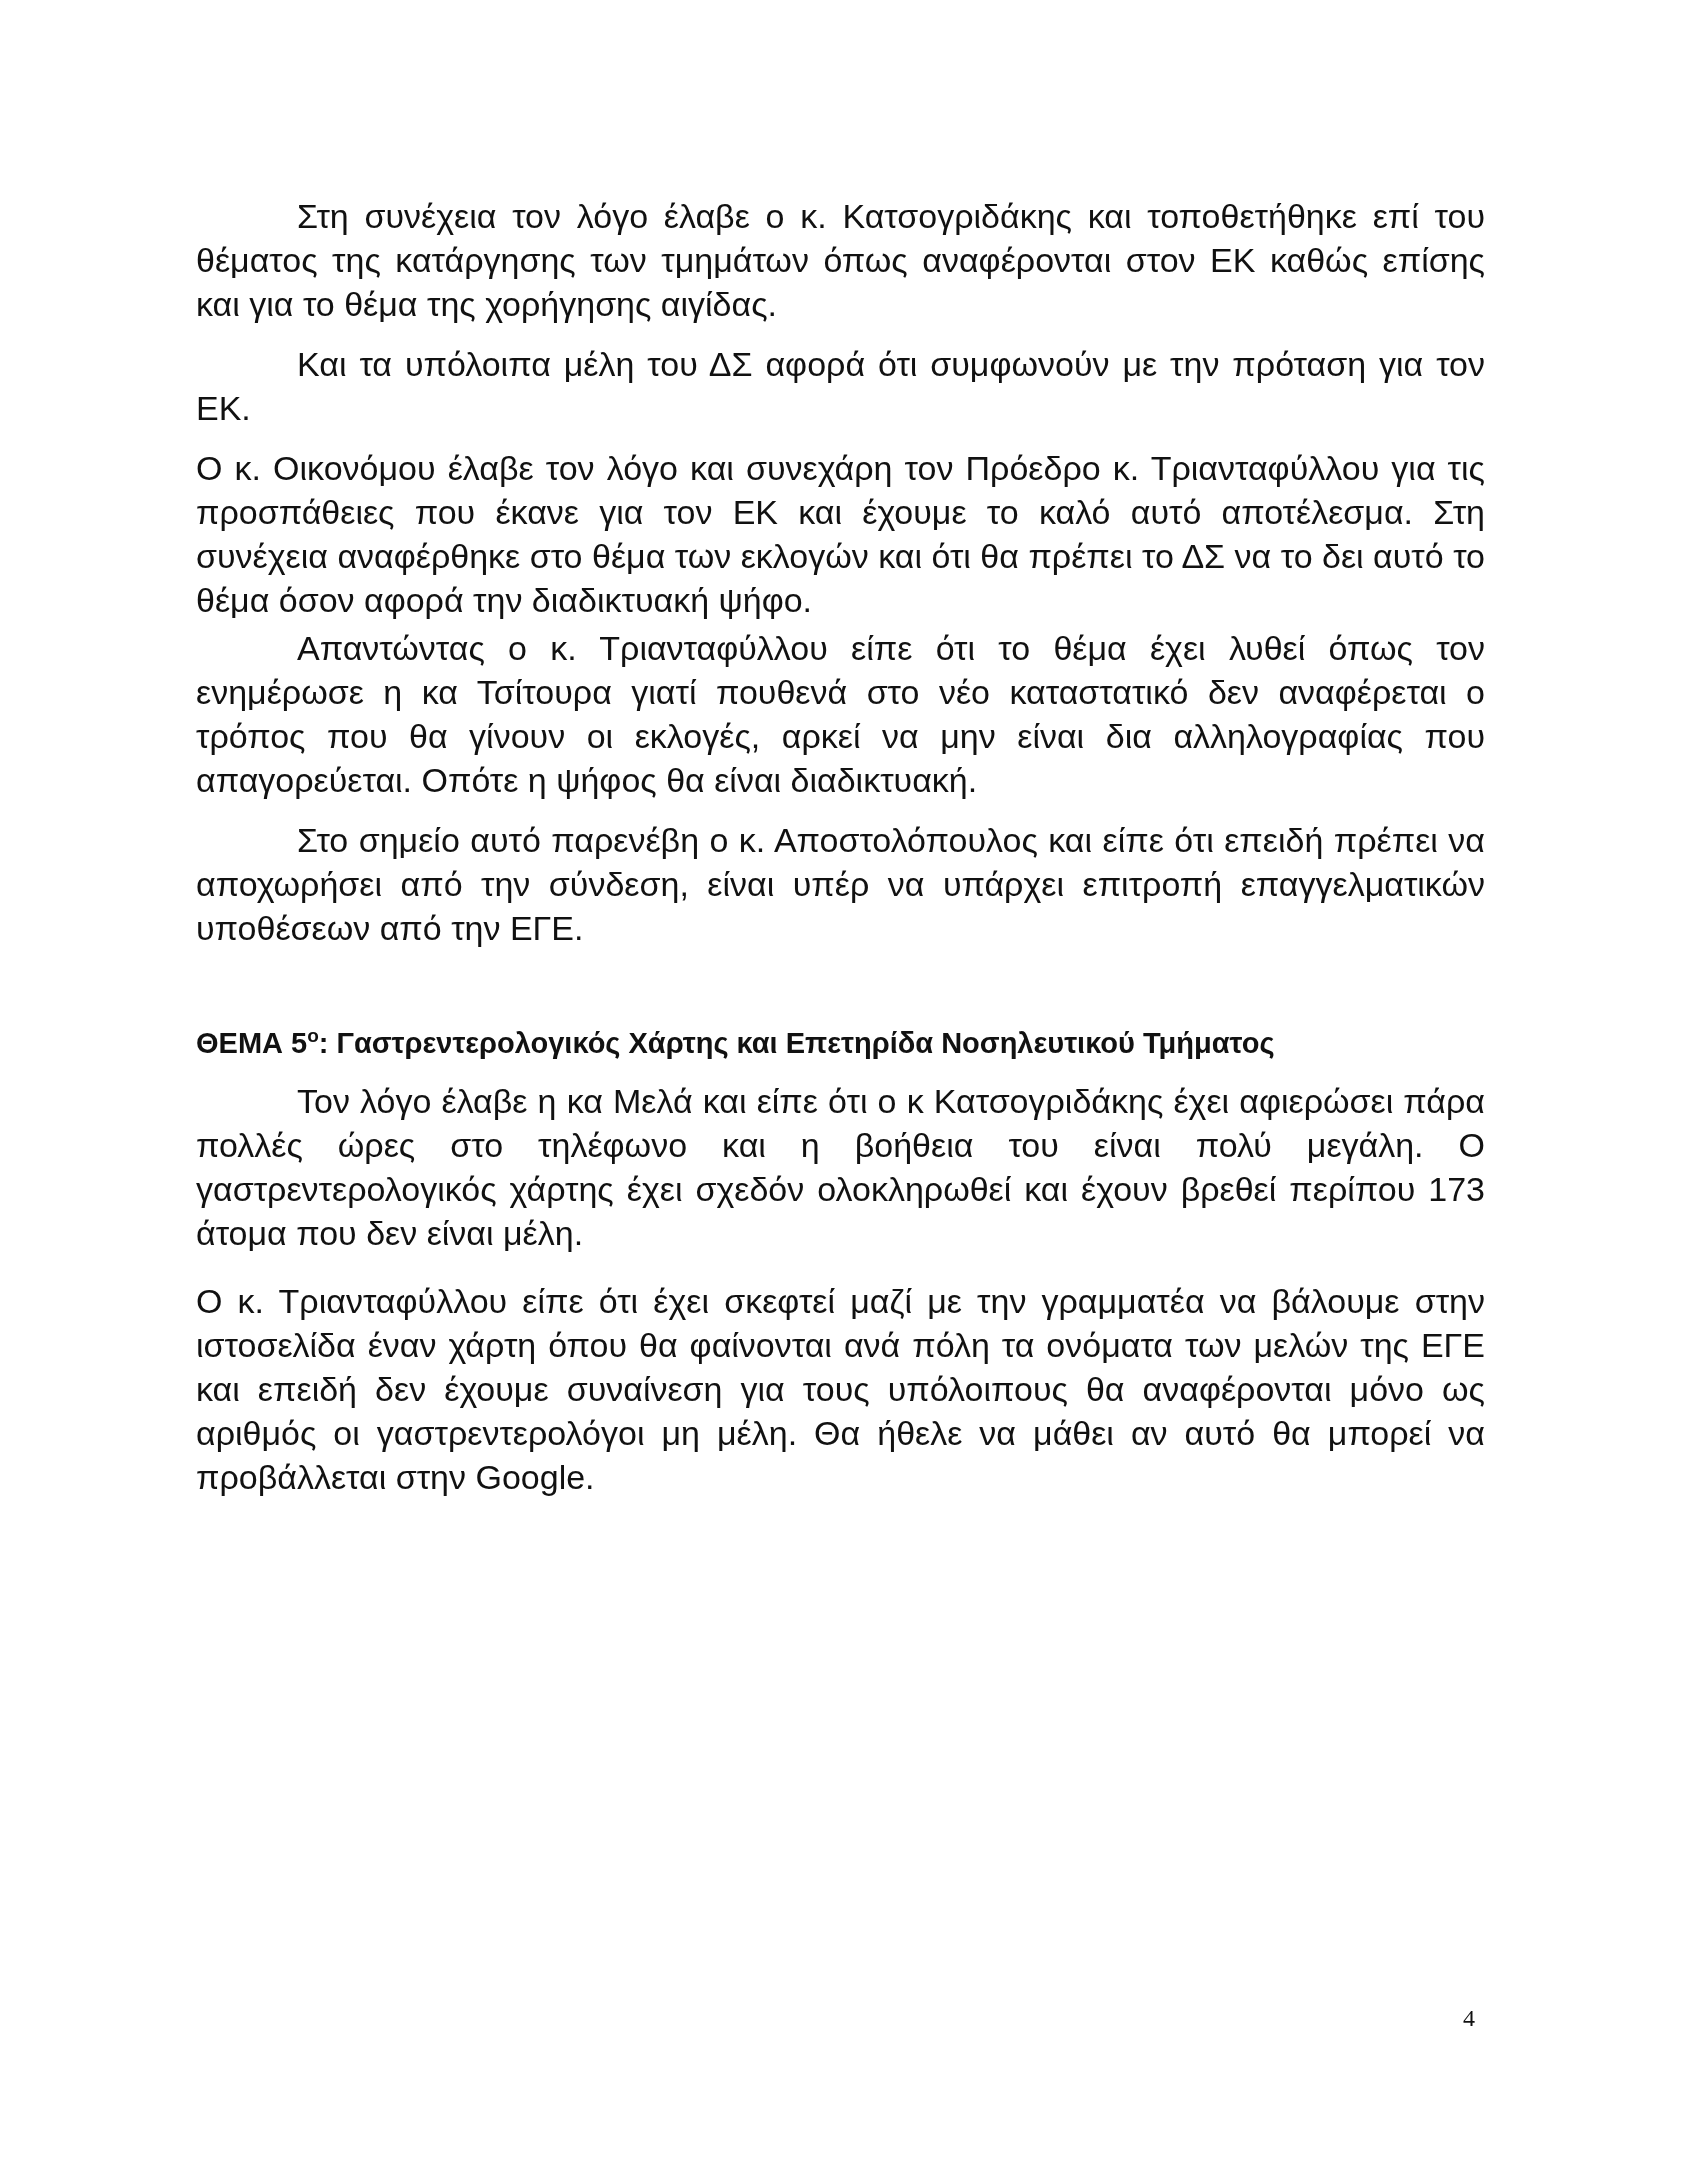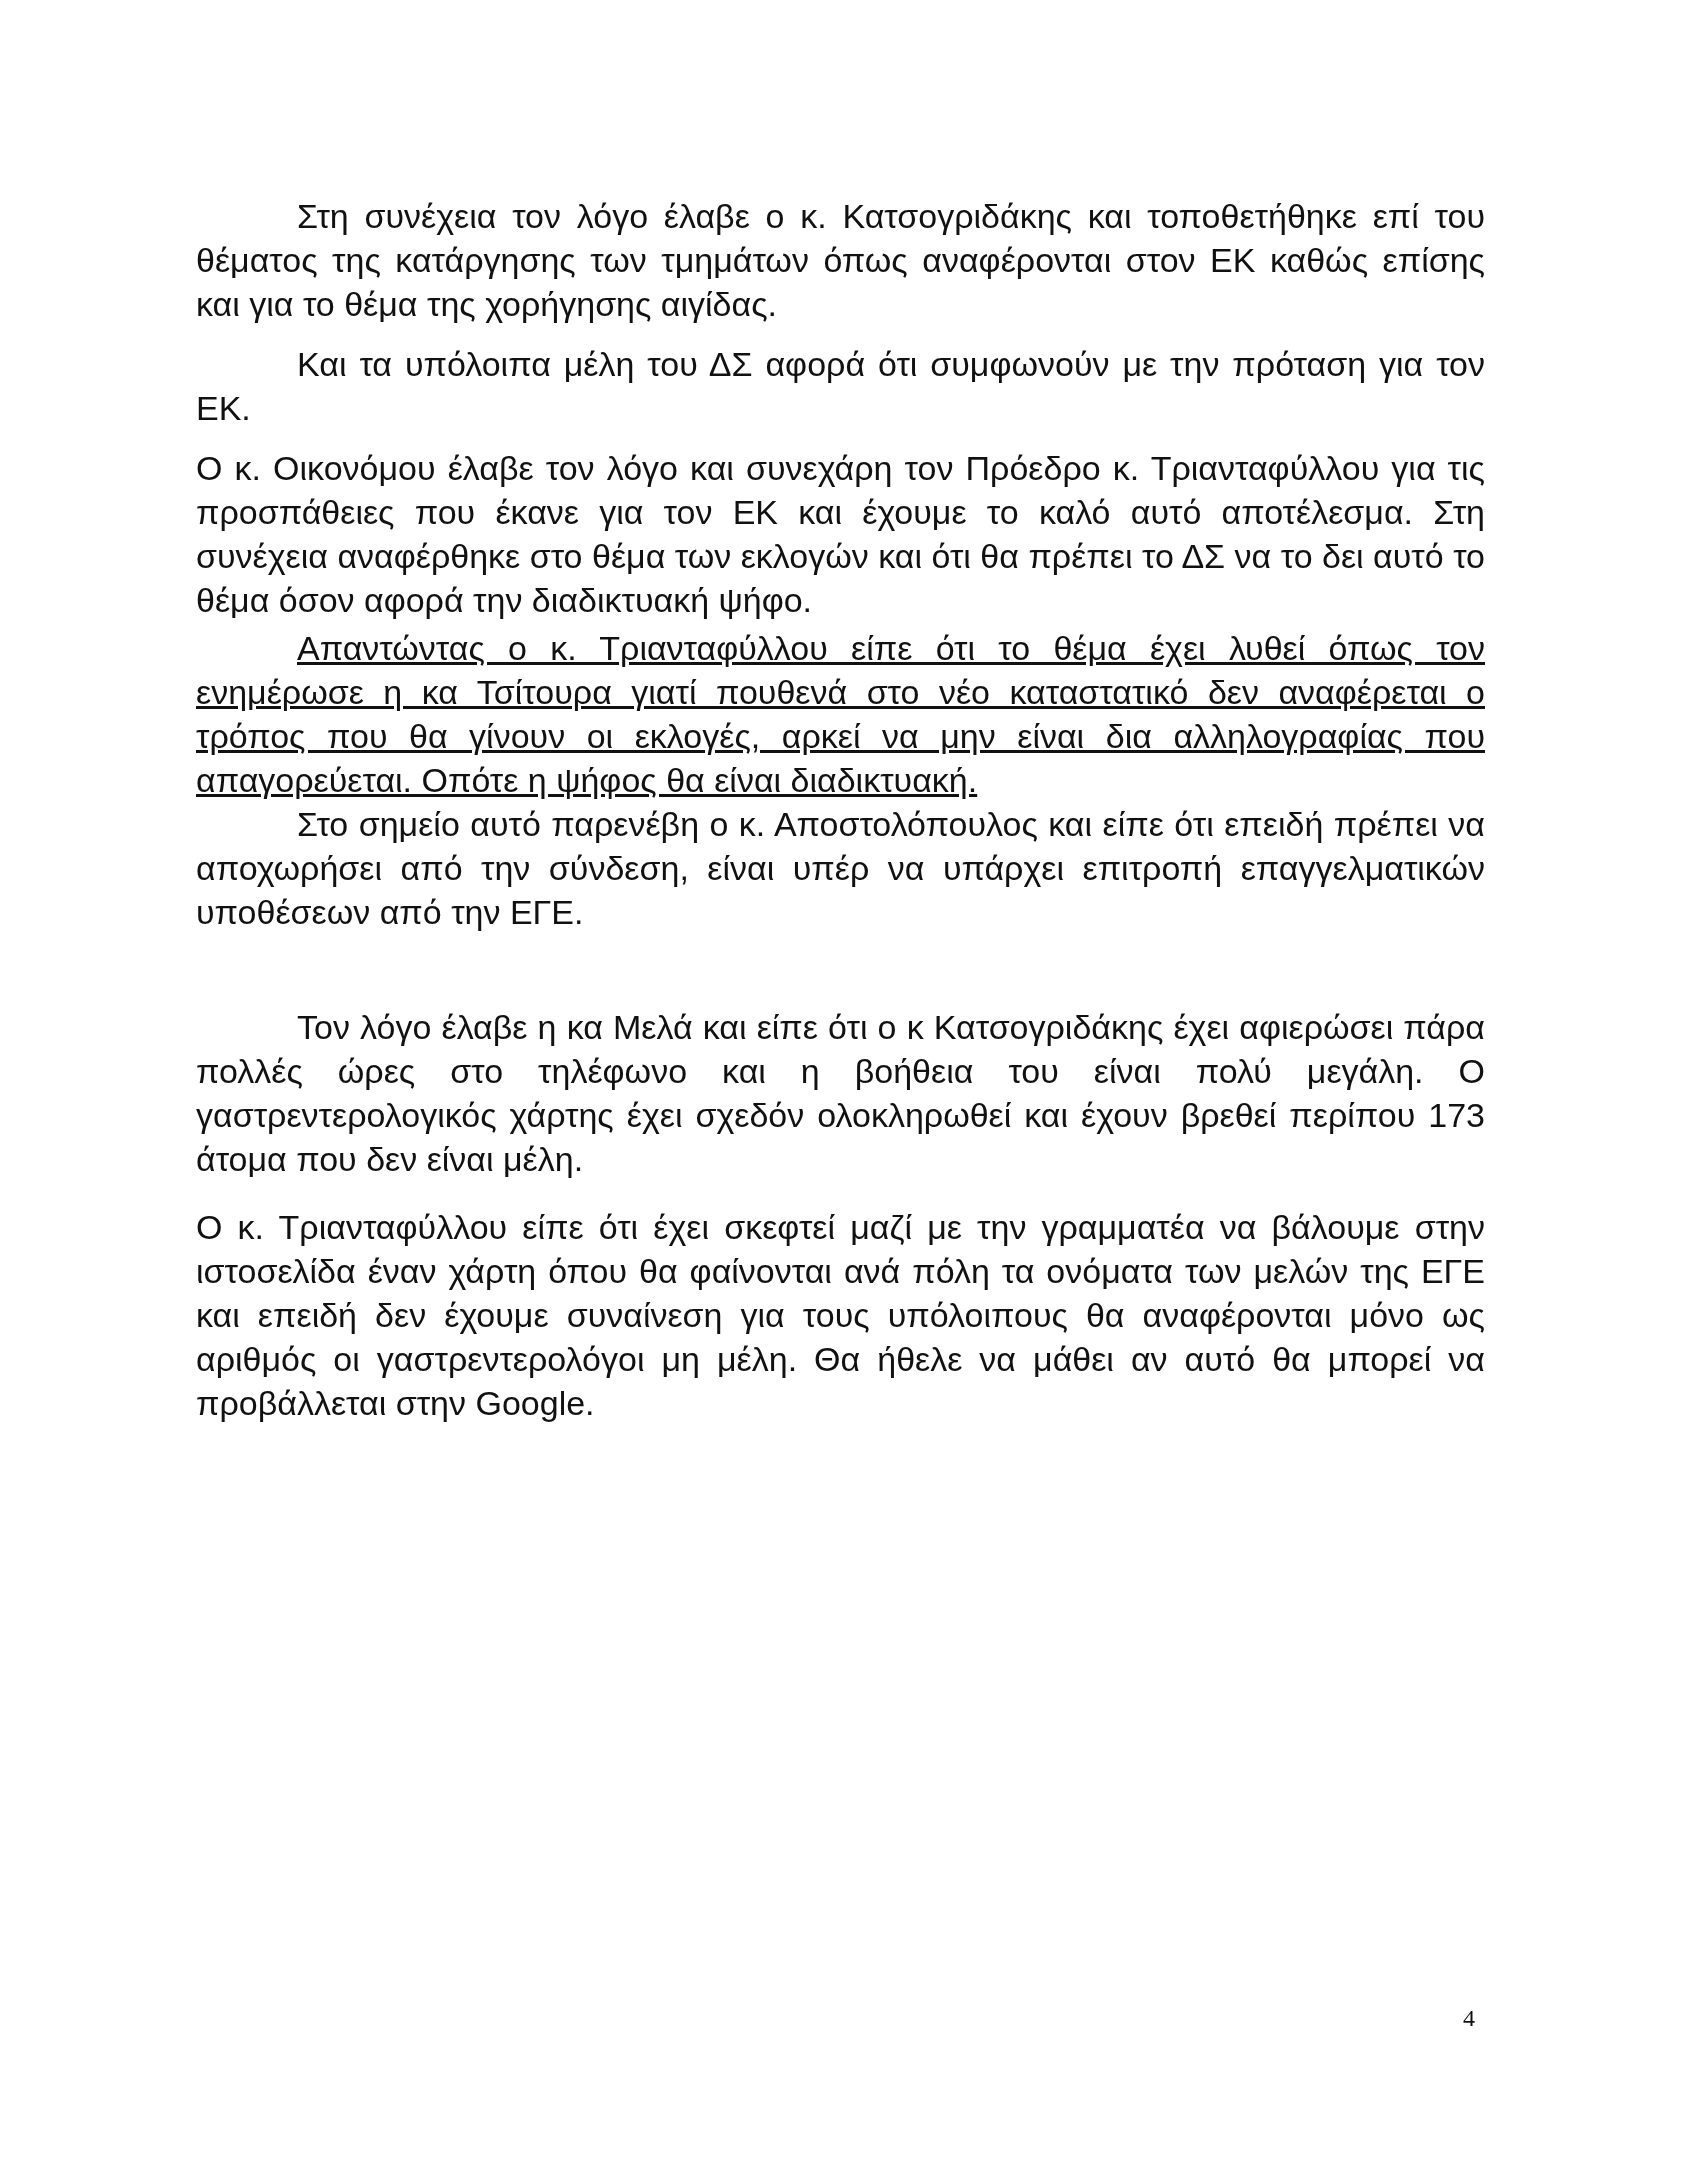--- a/index.html
+++ b/index.html
@@ -49,21 +49,24 @@
       color: #111111;
     }
   </style>
 </head>
 <body>
 
 <div class="page">
   <p class="para indent" style="margin-bottom:16px;">Στη συνέχεια τον λόγο έλαβε ο κ. Κατσογριδάκης και τοποθετήθηκε επί του θέματος της κατάργησης των τμημάτων όπως αναφέρονται στον ΕΚ καθώς επίσης και για το θέμα της χορήγησης αιγίδας.</p>
   <p class="para indent" style="margin-bottom:16px;">Και τα υπόλοιπα μέλη του ΔΣ αφορά ότι συμφωνούν με την πρόταση για τον ΕΚ.</p>
   <p class="para" style="margin-bottom:4px;">Ο κ. Οικονόμου έλαβε τον λόγο και συνεχάρη τον Πρόεδρο κ. Τριανταφύλλου για τις προσπάθειες που έκανε για τον ΕΚ και έχουμε το καλό αυτό αποτέλεσμα. Στη συνέχεια αναφέρθηκε στο θέμα των εκλογών και ότι θα πρέπει το ΔΣ να το δει αυτό το θέμα όσον αφορά την διαδικτυακή ψήφο.</p>
-  <p class="para indent" style="text-decoration:underline;">Απαντώντας ο κ. Τριανταφύλλου είπε ότι το θέμα έχει λυθεί όπως τον ενημέρωσε η κα Τσίτουρα γιατί πουθενά στο νέο καταστατικό δεν αναφέρεται ο τρόπος που θα γίνουν οι εκλογές, αρκεί να μην είναι δια αλληλογραφίας που απαγορεύεται. Οπότε η ψήφος θα είναι διαδικτυακή.</p>
+  <p class="para indent" style="margin-bottom:16px;">Απαντώντας ο κ. Τριανταφύλλου είπε ότι το θέμα έχει λυθεί όπως τον ενημέρωσε η κα Τσίτουρα γιατί πουθενά στο νέο καταστατικό δεν αναφέρεται ο τρόπος που θα γίνουν οι εκλογές, αρκεί να μην είναι δια αλληλογραφίας που απαγορεύεται. Οπότε η ψήφος θα είναι διαδικτυακή.</p>
   <p class="para indent" style="margin-bottom:71px;">Στο σημείο αυτό παρενέβη ο κ. Αποστολόπουλος και είπε ότι επειδή πρέπει να αποχωρήσει από την σύνδεση, είναι υπέρ να υπάρχει επιτροπή επαγγελματικών υποθέσεων από την ΕΓΕ.</p>
 
+  <h2 class="heading" style="margin-bottom:14px;">
+    <span>ΘΕΜΑ 5</span><sup>ο</sup><span>: Γαστρεντερολογικός Χάρτης και Επετηρίδα Νοσηλευτικού Τμήματος</span>
+  </h2>
   <p class="para indent" style="margin-bottom:24px;">Τον λόγο έλαβε η κα Μελά και είπε ότι ο κ Κατσογριδάκης έχει αφιερώσει πάρα πολλές ώρες στο τηλέφωνο και η βοήθεια του είναι πολύ μεγάλη. Ο γαστρεντερολογικός χάρτης έχει σχεδόν ολοκληρωθεί και έχουν βρεθεί περίπου 173 άτομα που δεν είναι μέλη.</p>
   <p class="para">Ο κ. Τριανταφύλλου είπε ότι έχει σκεφτεί μαζί με την γραμματέα να βάλουμε στην ιστοσελίδα έναν χάρτη όπου θα φαίνονται ανά πόλη τα ονόματα των μελών της ΕΓΕ και επειδή δεν έχουμε συναίνεση για τους υπόλοιπους θα αναφέρονται μόνο ως αριθμός οι γαστρεντερολόγοι μη μέλη. Θα ήθελε να μάθει αν αυτό θα μπορεί να προβάλλεται στην Google.</p>
 </div>
 
 <div class="page-number">4</div>
 
 
 </body></html>

